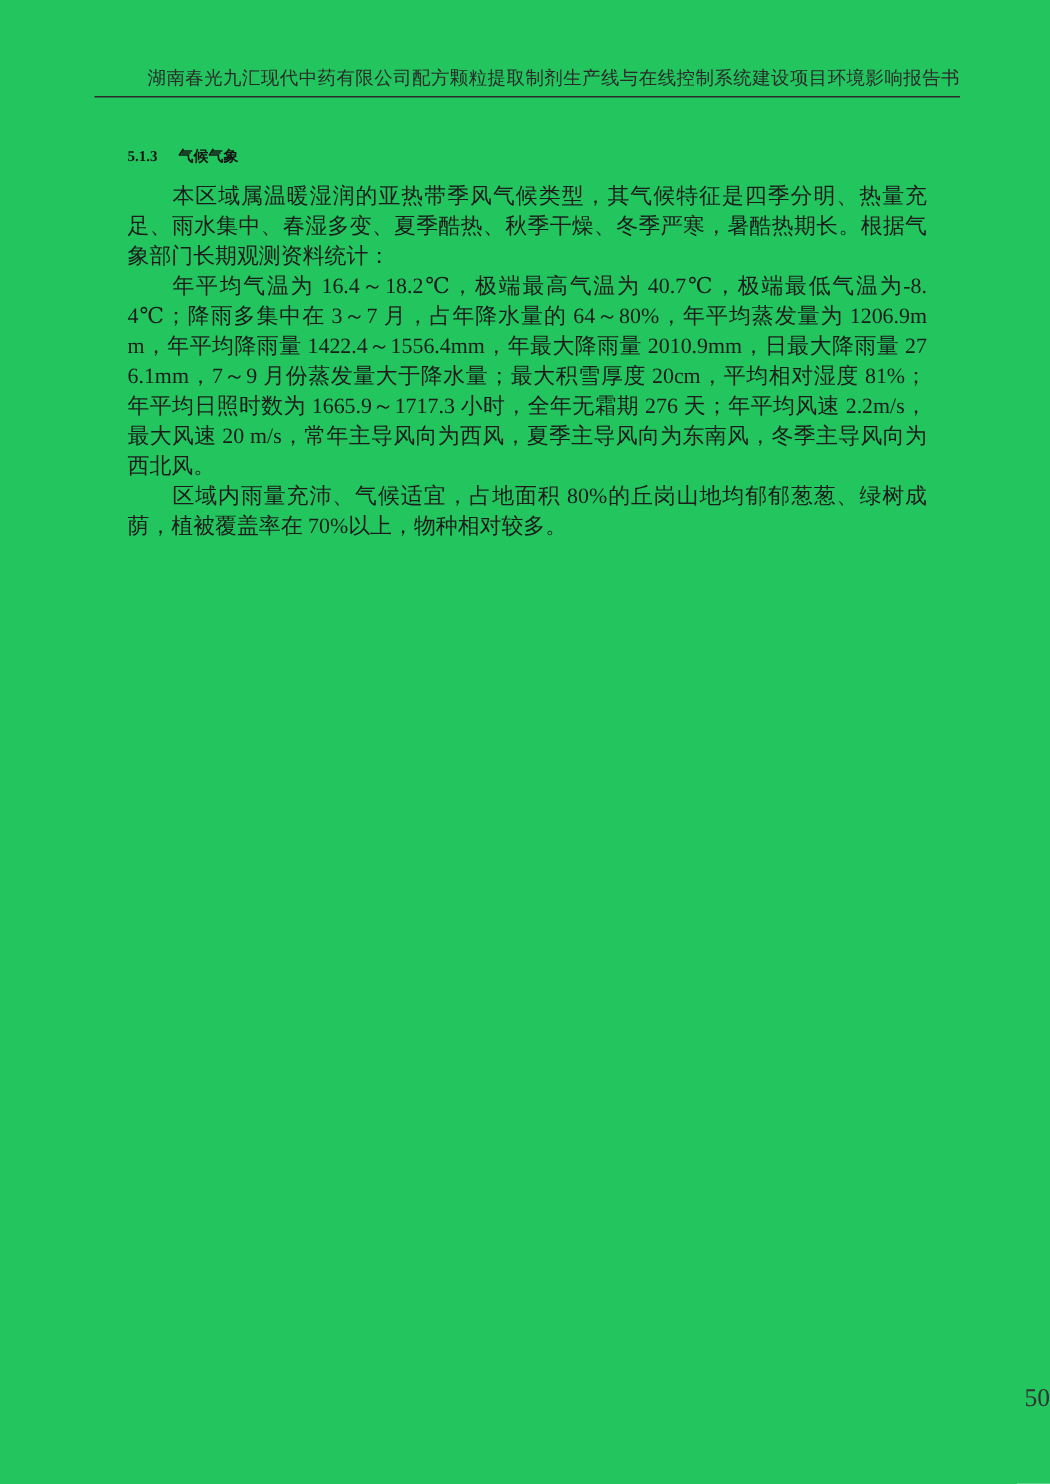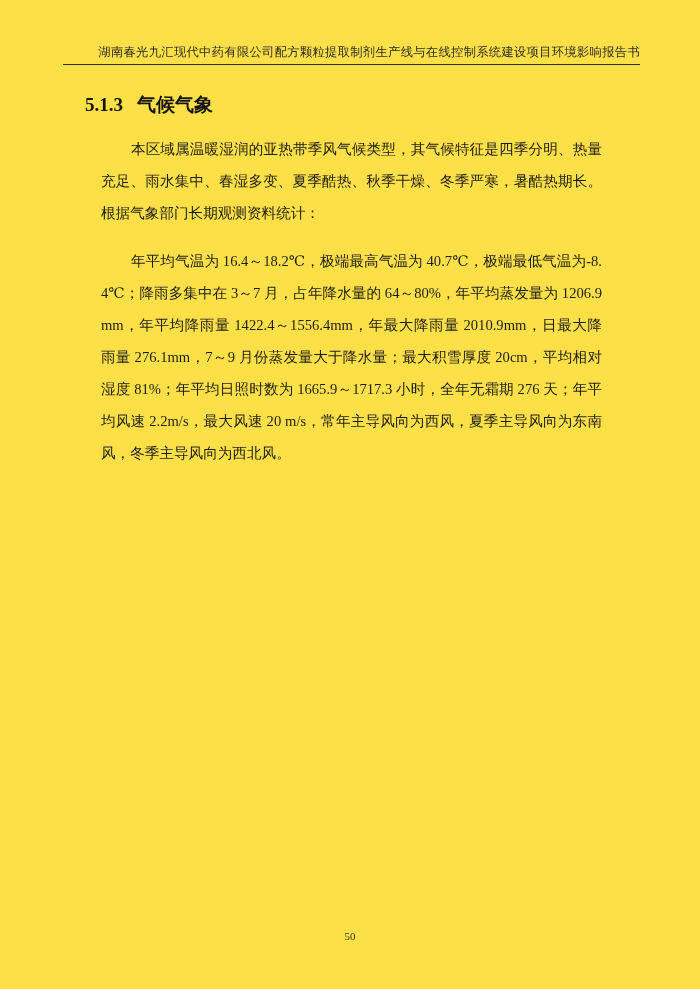--- a/index.html
+++ b/index.html
@@ -6,21 +6,21 @@
   html, body { margin: 0; padding: 0; }
   body {
     width: 700px; height: 989px;
     background: #ffffff;
     font-family: "Liberation Serif", "DejaVu Serif", serif;
     color: #1b1b1b;
   }
   .page {
     position: relative;
     width: 700px; height: 989px;
-    background: #fde047;
+    background: #22c55e;
     overflow: hidden;
   }
   .running-header {
     position: absolute;
     left: 63px; top: 45px; width: 577px;
     text-align: right;
     font-size: 12.3px;
     line-height: 15px;
     color: #2a2a2a;
     letter-spacing: 0.3px;
@@ -30,58 +30,59 @@
     position: absolute;
     left: 63px; top: 64px; width: 577px;
     height: 0;
     border-top: 1.6px solid #2b2b2b;
   }
   .content {
     position: absolute;
     left: 85px; top: 86px; width: 533px;
   }
   .sec-heading {
-    font-size: 19px;
+    font-size: 10px;
     font-weight: bold;
     color: #141414;
     line-height: 24px;
     margin: 7px 0 4px 0;
   }
   .sec-num { margin-right: 14px; }
   .body-para {
-    margin: 16px;
+    margin: 0;
     font-size: 14.6px;
-    line-height: 32px;
+    line-height: 20px;
     text-align: justify;
     text-indent: 2.05em;
     color: #1c1c1c;
     word-break: break-all;
   }
   .page-number {
     position: absolute;
     left: 0; right: 0; bottom: 47px;
-    text-align: center;
-    font-size: 11px;
+    text-align: right;
+    font-size: 17px;
     color: #333333;
   }
 </style>
 </head>
 <body>
 
 <div class="page">
 
   <div class="running-header">湖南春光九汇现代中药有限公司配方颗粒提取制剂生产线与在线控制系统建设项目环境影响报告书</div>
 
   <div class="header-rule"></div>
 
   <div class="content">
 
     <h2 class="sec-heading"><span class="sec-num">5.1.3</span><span>气候气象</span></h2>
     <p class="body-para">本区域属温暖湿润的亚热带季风气候类型，其气候特征是四季分明、热量充足、雨水集中、春湿多变、夏季酷热、秋季干燥、冬季严寒，暑酷热期长。根据气象部门长期观测资料统计：</p>
     <p class="body-para">年平均气温为 16.4～18.2℃，极端最高气温为 40.7℃，极端最低气温为-8.4℃；降雨多集中在 3～7 月，占年降水量的 64～80%，年平均蒸发量为 1206.9mm，年平均降雨量 1422.4～1556.4mm，年最大降雨量 2010.9mm，日最大降雨量 276.1mm，7～9 月份蒸发量大于降水量；最大积雪厚度 20cm，平均相对湿度 81%；年平均日照时数为 1665.9～1717.3 小时，全年无霜期 276 天；年平均风速 2.2m/s，最大风速 20 m/s，常年主导风向为西风，夏季主导风向为东南风，冬季主导风向为西北风。</p>
 
 
+    <p class="body-para">区域内雨量充沛、气候适宜，占地面积 80%的丘岗山地均郁郁葱葱、绿树成荫，植被覆盖率在 70%以上，物种相对较多。</p>
 
   </div>
 
   <div class="page-number">50</div>
 
 </div>
 
 </body></html>

